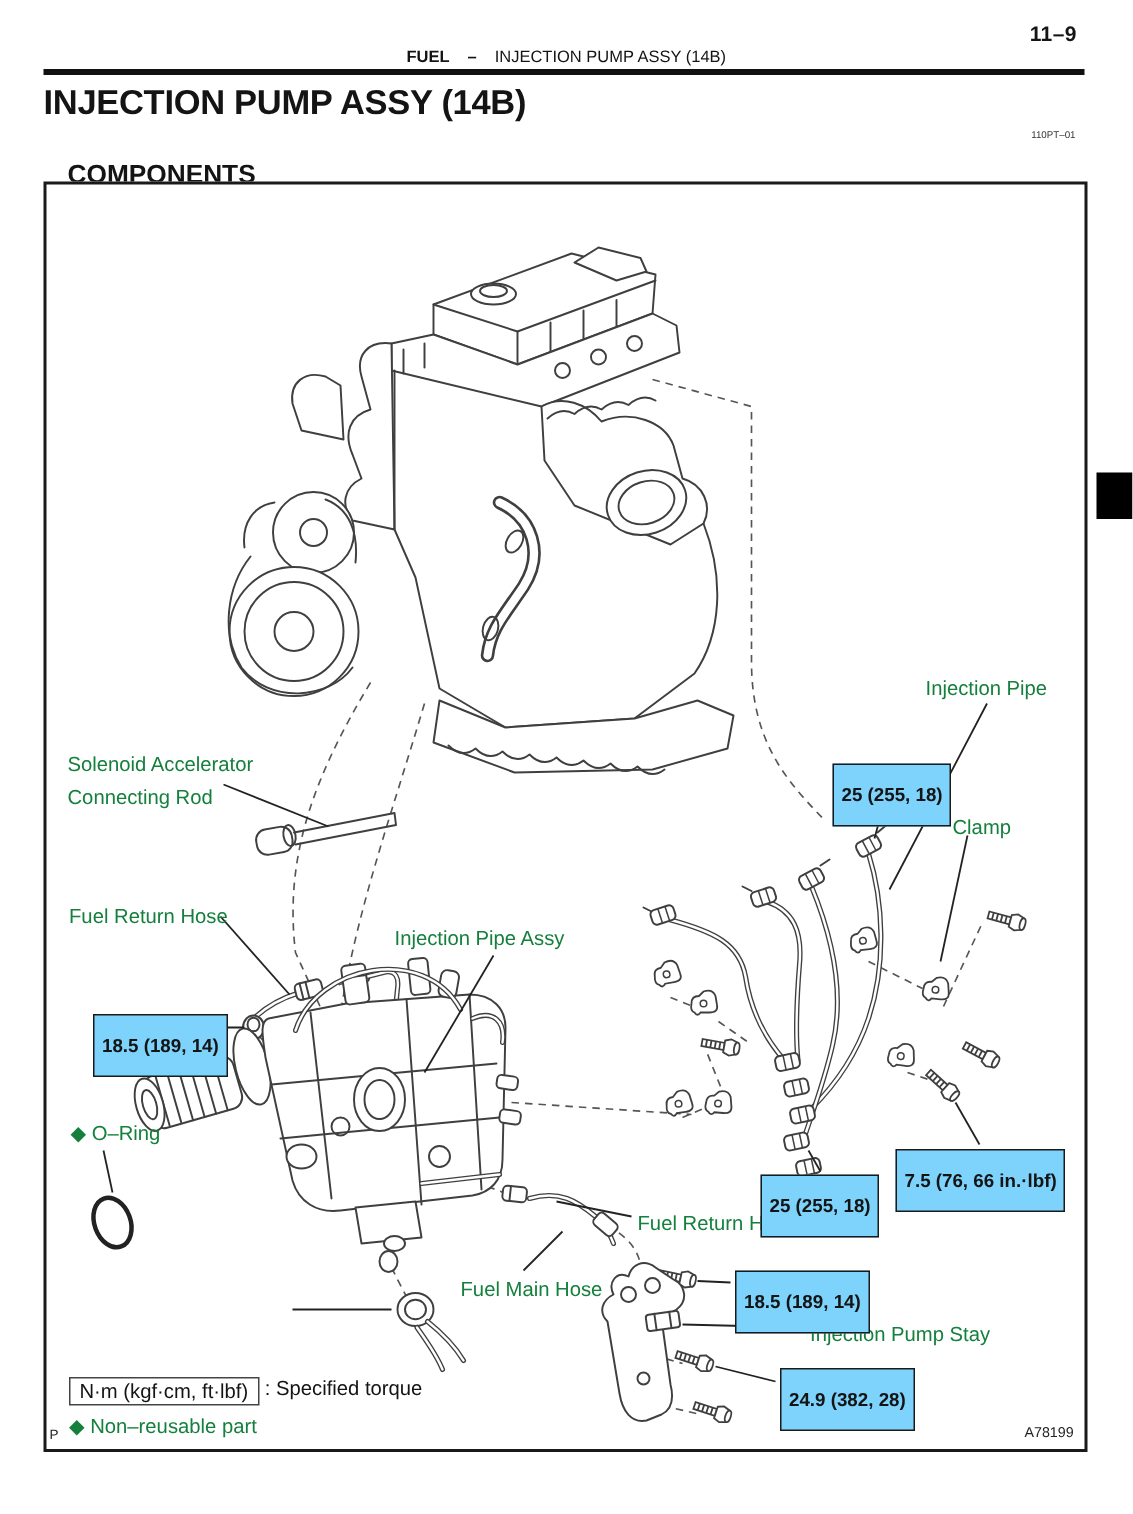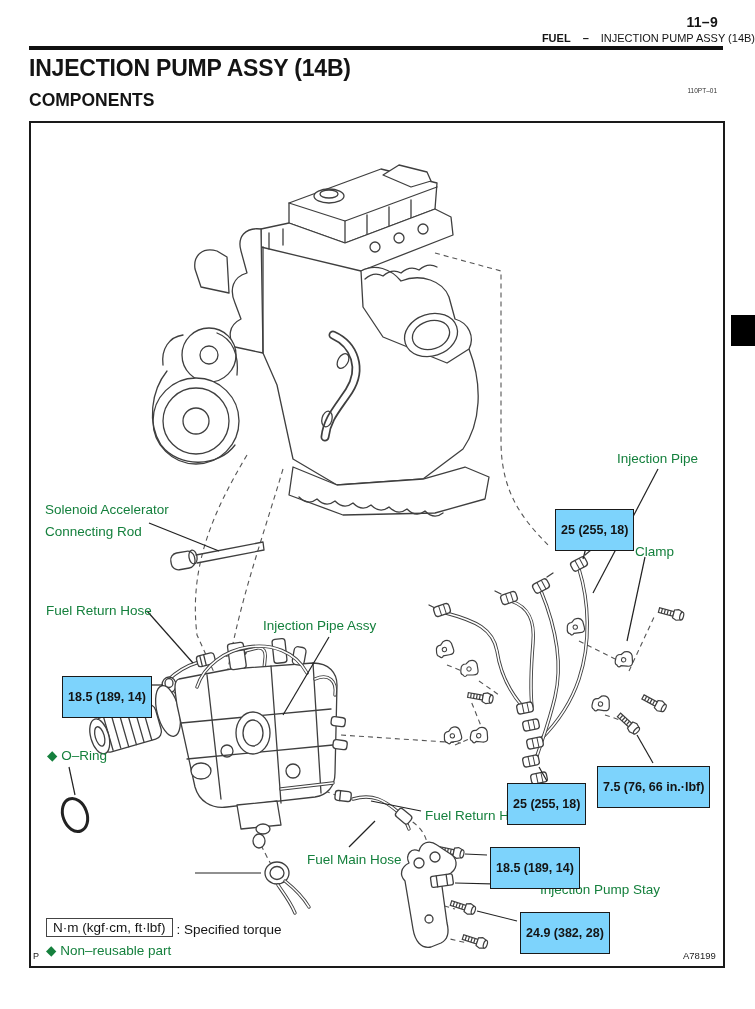--- a/index.html
+++ b/index.html
@@ -1,34 +1,34 @@
 <!DOCTYPE html>
 <html><head>
 <meta charset="utf-8">
 <style>
   html,body{margin:0;padding:0;background:#fff;}
   body{width:755px;height:1009px;position:relative;overflow:hidden;
        font-family:"Liberation Sans",sans-serif;color:#141414;}
   .page-number{position:absolute;top:14px;right:37px;font-size:14px;font-weight:bold;letter-spacing:.3px;}
-  .running-head{position:absolute;top:32px;left:0;width:755px;text-align:right;font-size:11px;}
+  .running-head{position:absolute;top:32px;left:0;width:755px;text-align:center;font-size:11px;}
   .running-head .sec{font-weight:bold;}
   .running-head .sep{margin:0 12px;font-weight:bold;}
   .rule{position:absolute;top:46px;left:29px;width:694px;height:3.5px;background:#111;}
   .title{position:absolute;top:55px;left:29px;font-size:23px;font-weight:bold;letter-spacing:-.2px;margin:0;}
-  .subtitle{position:absolute;top:90px;left:29px;font-size:17.5px;font-weight:bold;margin:0;}
+  .subtitle{position:absolute;top:90px;left:29px;font-size:17.5px;font-weight:bold;margin:16px;}
   .doc-code{position:absolute;top:87px;right:38px;font-size:6.5px;color:#333;}
   .edge-tab{position:absolute;left:731px;top:315px;width:24px;height:31px;background:#000;}
   .figure{position:absolute;left:29px;top:121px;width:692px;height:843px;border:2px solid #1a1a1a;background:#fff;}
   .figure svg{position:absolute;left:0;top:0;}
   .lbl{position:absolute;font-size:13.5px;line-height:1.6;white-space:nowrap;color:#15803d;}
   .lbl.wrap{white-space:normal;}
   .tiny{font-size:9.5px;color:#222;}
   .torque{position:absolute;border:1.6px solid #1a1a1a;background:#7dd3fc;padding:12px 5px;
           font-size:12.5px;font-weight:bold;line-height:16px;white-space:nowrap;}
-  .legend-row{position:absolute;left:15px;top:795px;display:flex;align-items:flex-end;}
+  .legend-row{position:absolute;left:15px;top:795px;display:flex;align-items:flex-start;}
   .legend-box{border:1.3px solid #444;padding:0 6px;font-size:13.5px;line-height:17px;white-space:nowrap;}
   .legend-note{font-size:13.5px;margin-left:4px;white-space:nowrap;}
   
   .ln{fill:none;stroke:#3f3f3f;stroke-width:1.3;stroke-linejoin:round;stroke-linecap:round;}
   .lnf{fill:#fff;stroke:#3f3f3f;stroke-width:1.3;stroke-linejoin:round;}
   .pipe{fill:none;stroke:#3f3f3f;stroke-width:3.4;stroke-linecap:round;}
   .pipei{fill:none;stroke:#fff;stroke-width:1.6;stroke-linecap:round;}
   .dash{fill:none;stroke:#555;stroke-width:1.1;stroke-dasharray:5 4;}
   .lead{fill:none;stroke:#222;stroke-width:1.2;}
 </style>

